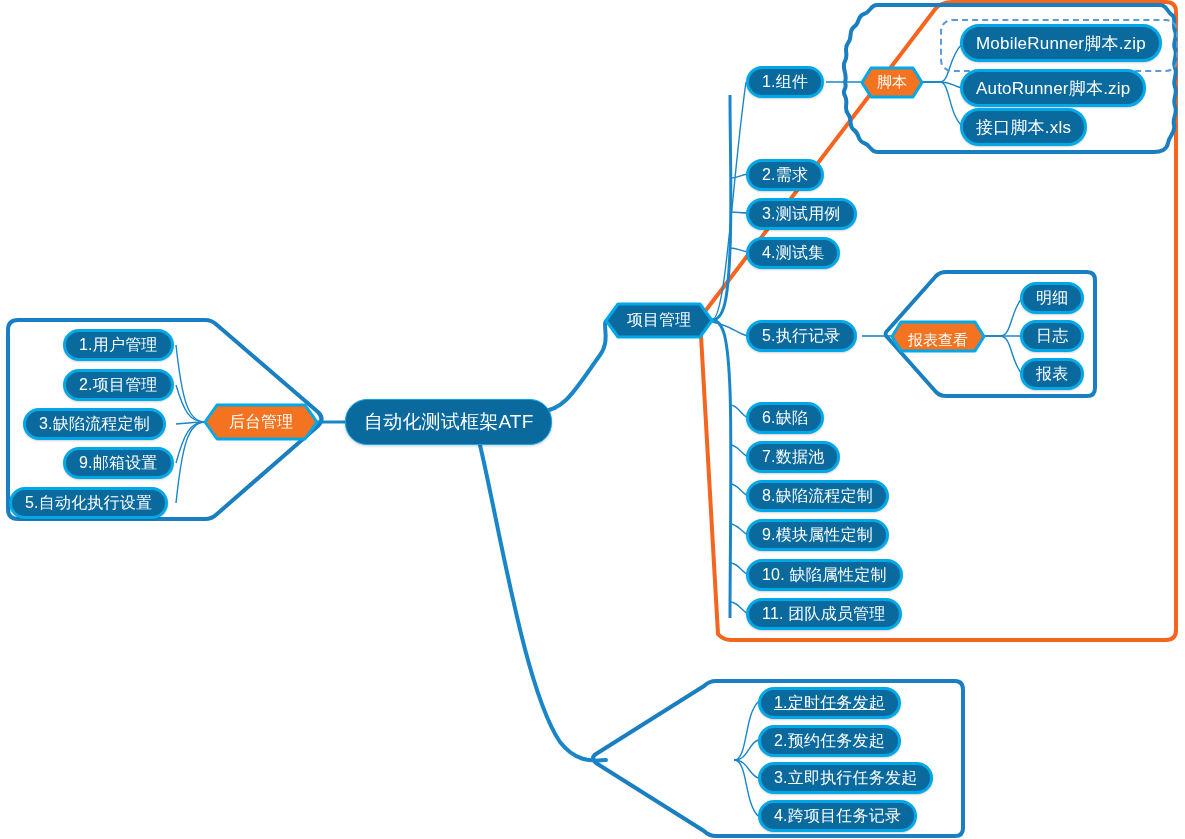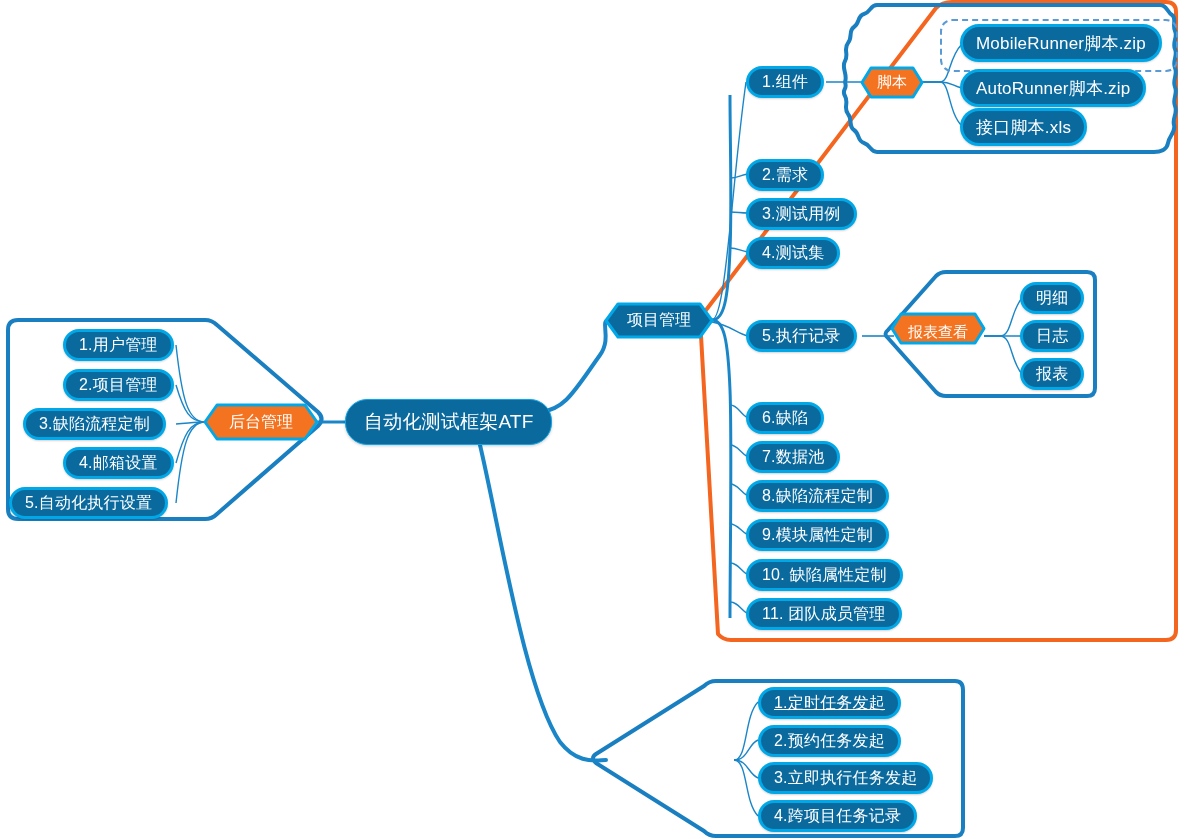--- a/index.html
+++ b/index.html
@@ -188,21 +188,21 @@
   <div class="node pill" style="left:63px; top:329px;">
     <span>1.用户管理</span>
   </div>
   <div class="node pill" style="left:63px; top:369px;">
     <span>2.项目管理</span>
   </div>
   <div class="node pill" style="left:23px; top:408px;">
     <span>3.缺陷流程定制</span>
   </div>
   <div class="node pill" style="left:63px; top:447px;">
-    <span>4.邮箱设置</span>
+    <span>9.邮箱设置</span>
   </div>
   <div class="node pill" style="left:9px; top:487px;">
     <span>5.自动化执行设置</span>
   </div>
 
   <div class="hexwrap" style="left:604px; top:302px; width:110px; height:37px;">
     <svg width="110" height="37" viewBox="0 0 110 37">
       <polygon points="14,2 96,2 108,18.5 96,35 14,35 2,18.5" fill="#0a6a9e" stroke="#00a8e8" stroke-width="3" stroke-linejoin="round"></polygon>
     </svg>
     <div class="hexlabel">项目管理</div>
@@ -254,21 +254,21 @@
   <div class="node pill big" style="left:960px; top:24px;">
     <span>MobileRunner脚本.zip</span>
   </div>
   <div class="node pill big" style="left:960px; top:69px;">
     <span>AutoRunner脚本.zip</span>
   </div>
   <div class="node pill big" style="left:960px; top:108px;">
     <span>接口脚本.xls</span>
   </div>
 
-  <div class="hexwrap" style="left:890px; top:312px; width:96px; height:40px;">
+  <div class="hexwrap" style="left:890px; top:320px; width:96px; height:40px;">
     <svg width="96" height="33" viewBox="0 0 96 33">
       <polygon points="11,2 85,2 94,16.5 85,31 11,31 2,16.5" fill="#f47321" stroke="#00a8e8" stroke-width="3" stroke-linejoin="round"></polygon>
     </svg>
     <div class="hexlabel sm">报表查看</div>
   </div>
 
   <div class="node pill" style="left:1020px; top:282px;">
     <span>明细</span>
   </div>
   <div class="node pill" style="left:1020px; top:320px;">

